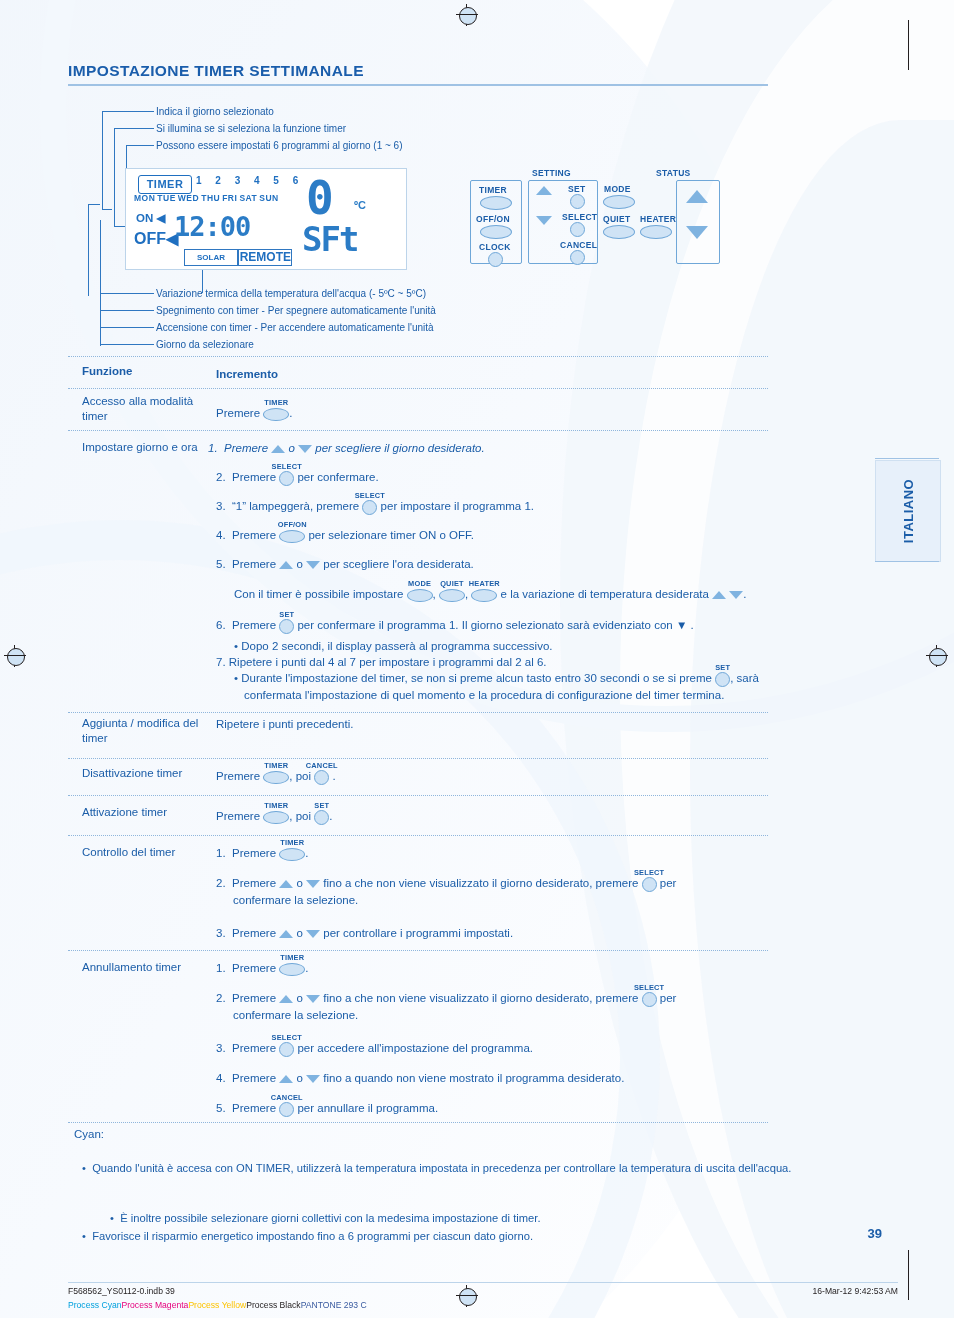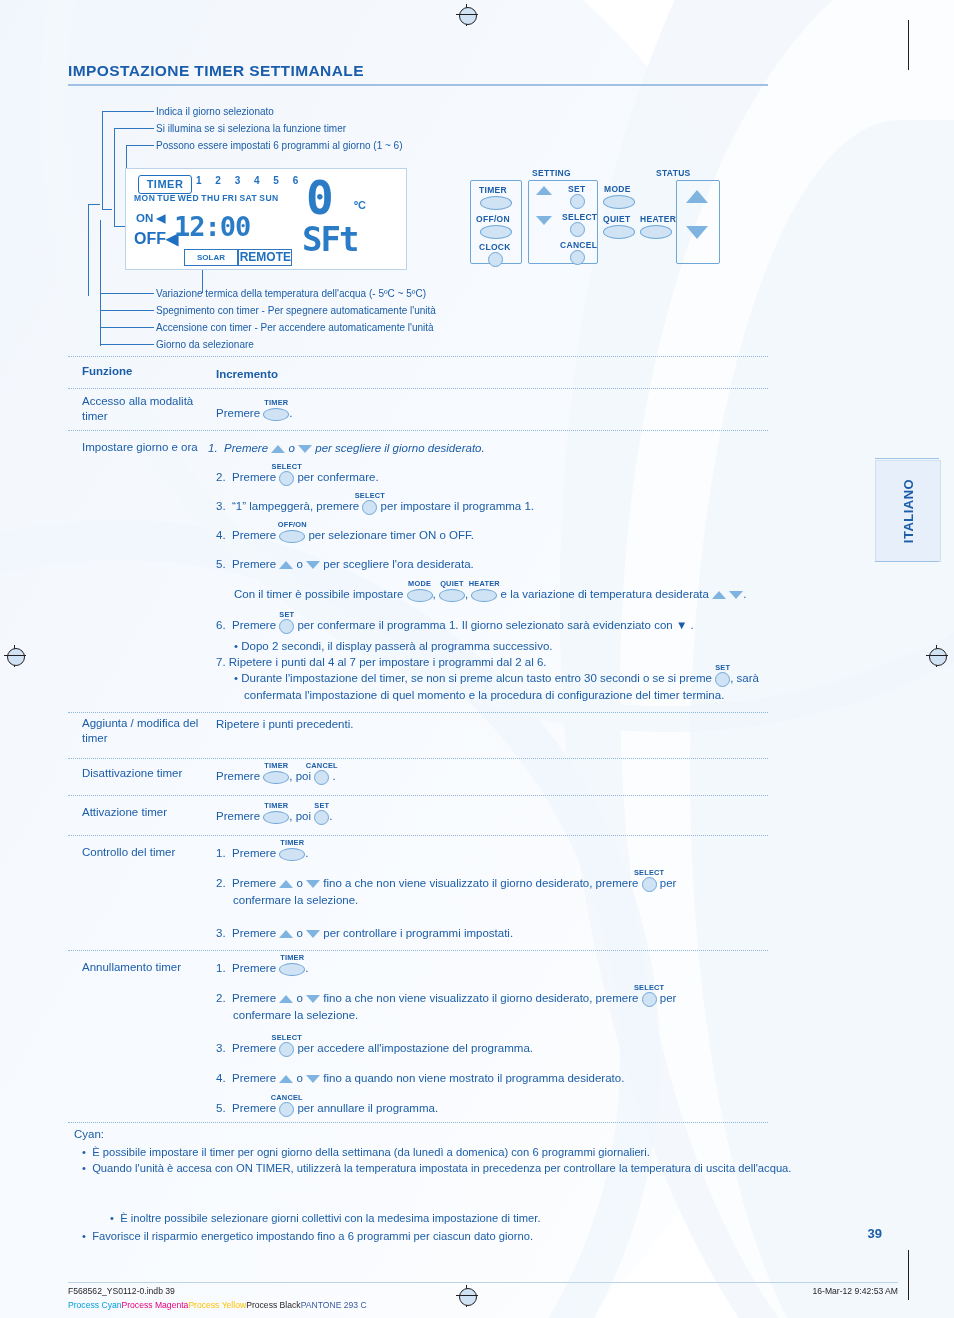--- a/index.html
+++ b/index.html
@@ -349,21 +349,20 @@
   <div class="step" style="left:216px;top:1070px;">
     <span>4.</span>&nbsp;
     Premere <span class="up"></span> o <span class="dn"></span> fino a quando non viene mostrato il programma desiderato.
   </div>
   <div class="step" style="left:216px;top:1100px;">
     <span>5.</span>&nbsp;
     Premere <span class="ibtn"><span class="cap">CANCEL</span><span class="circ"></span></span> per annullare il programma.
   </div>
 
   <div class="note-title" style="left:74px;top:1128px;">Cyan:</div>
-  <div class="note-item" style="left:82px;top:1145px;width:800px;">•&nbsp;&nbsp;<span>È possibile impostare il timer per ogni giorno della settimana (da lunedì a domenica) con 6 programmi giornalieri.</span></div>
   <div class="note-item" style="left:82px;top:1161px;width:800px;">•&nbsp;&nbsp;<span>Quando l'unità è accesa con ON TIMER, utilizzerà la temperatura impostata in precedenza per controllare la temperatura di uscita dell'acqua.</span></div>
   <div class="note-item" style="left:82px;top:1211px;width:800px;margin-left:28px;">•&nbsp;&nbsp;<span>È inoltre possibile selezionare giorni collettivi con la medesima impostazione di timer.</span></div>
   <div class="note-item" style="left:82px;top:1229px;width:800px;">•&nbsp;&nbsp;<span>Favorisce il risparmio energetico impostando fino a 6 programmi per ciascun dato giorno.</span></div>
 
   <div class="sidetab-line" style="top:458px;"></div>
   <div class="sidetab">
       <span>ITALIANO</span>
     </div>
   <div class="sidetab-line" style="top:561px;"></div>
 

